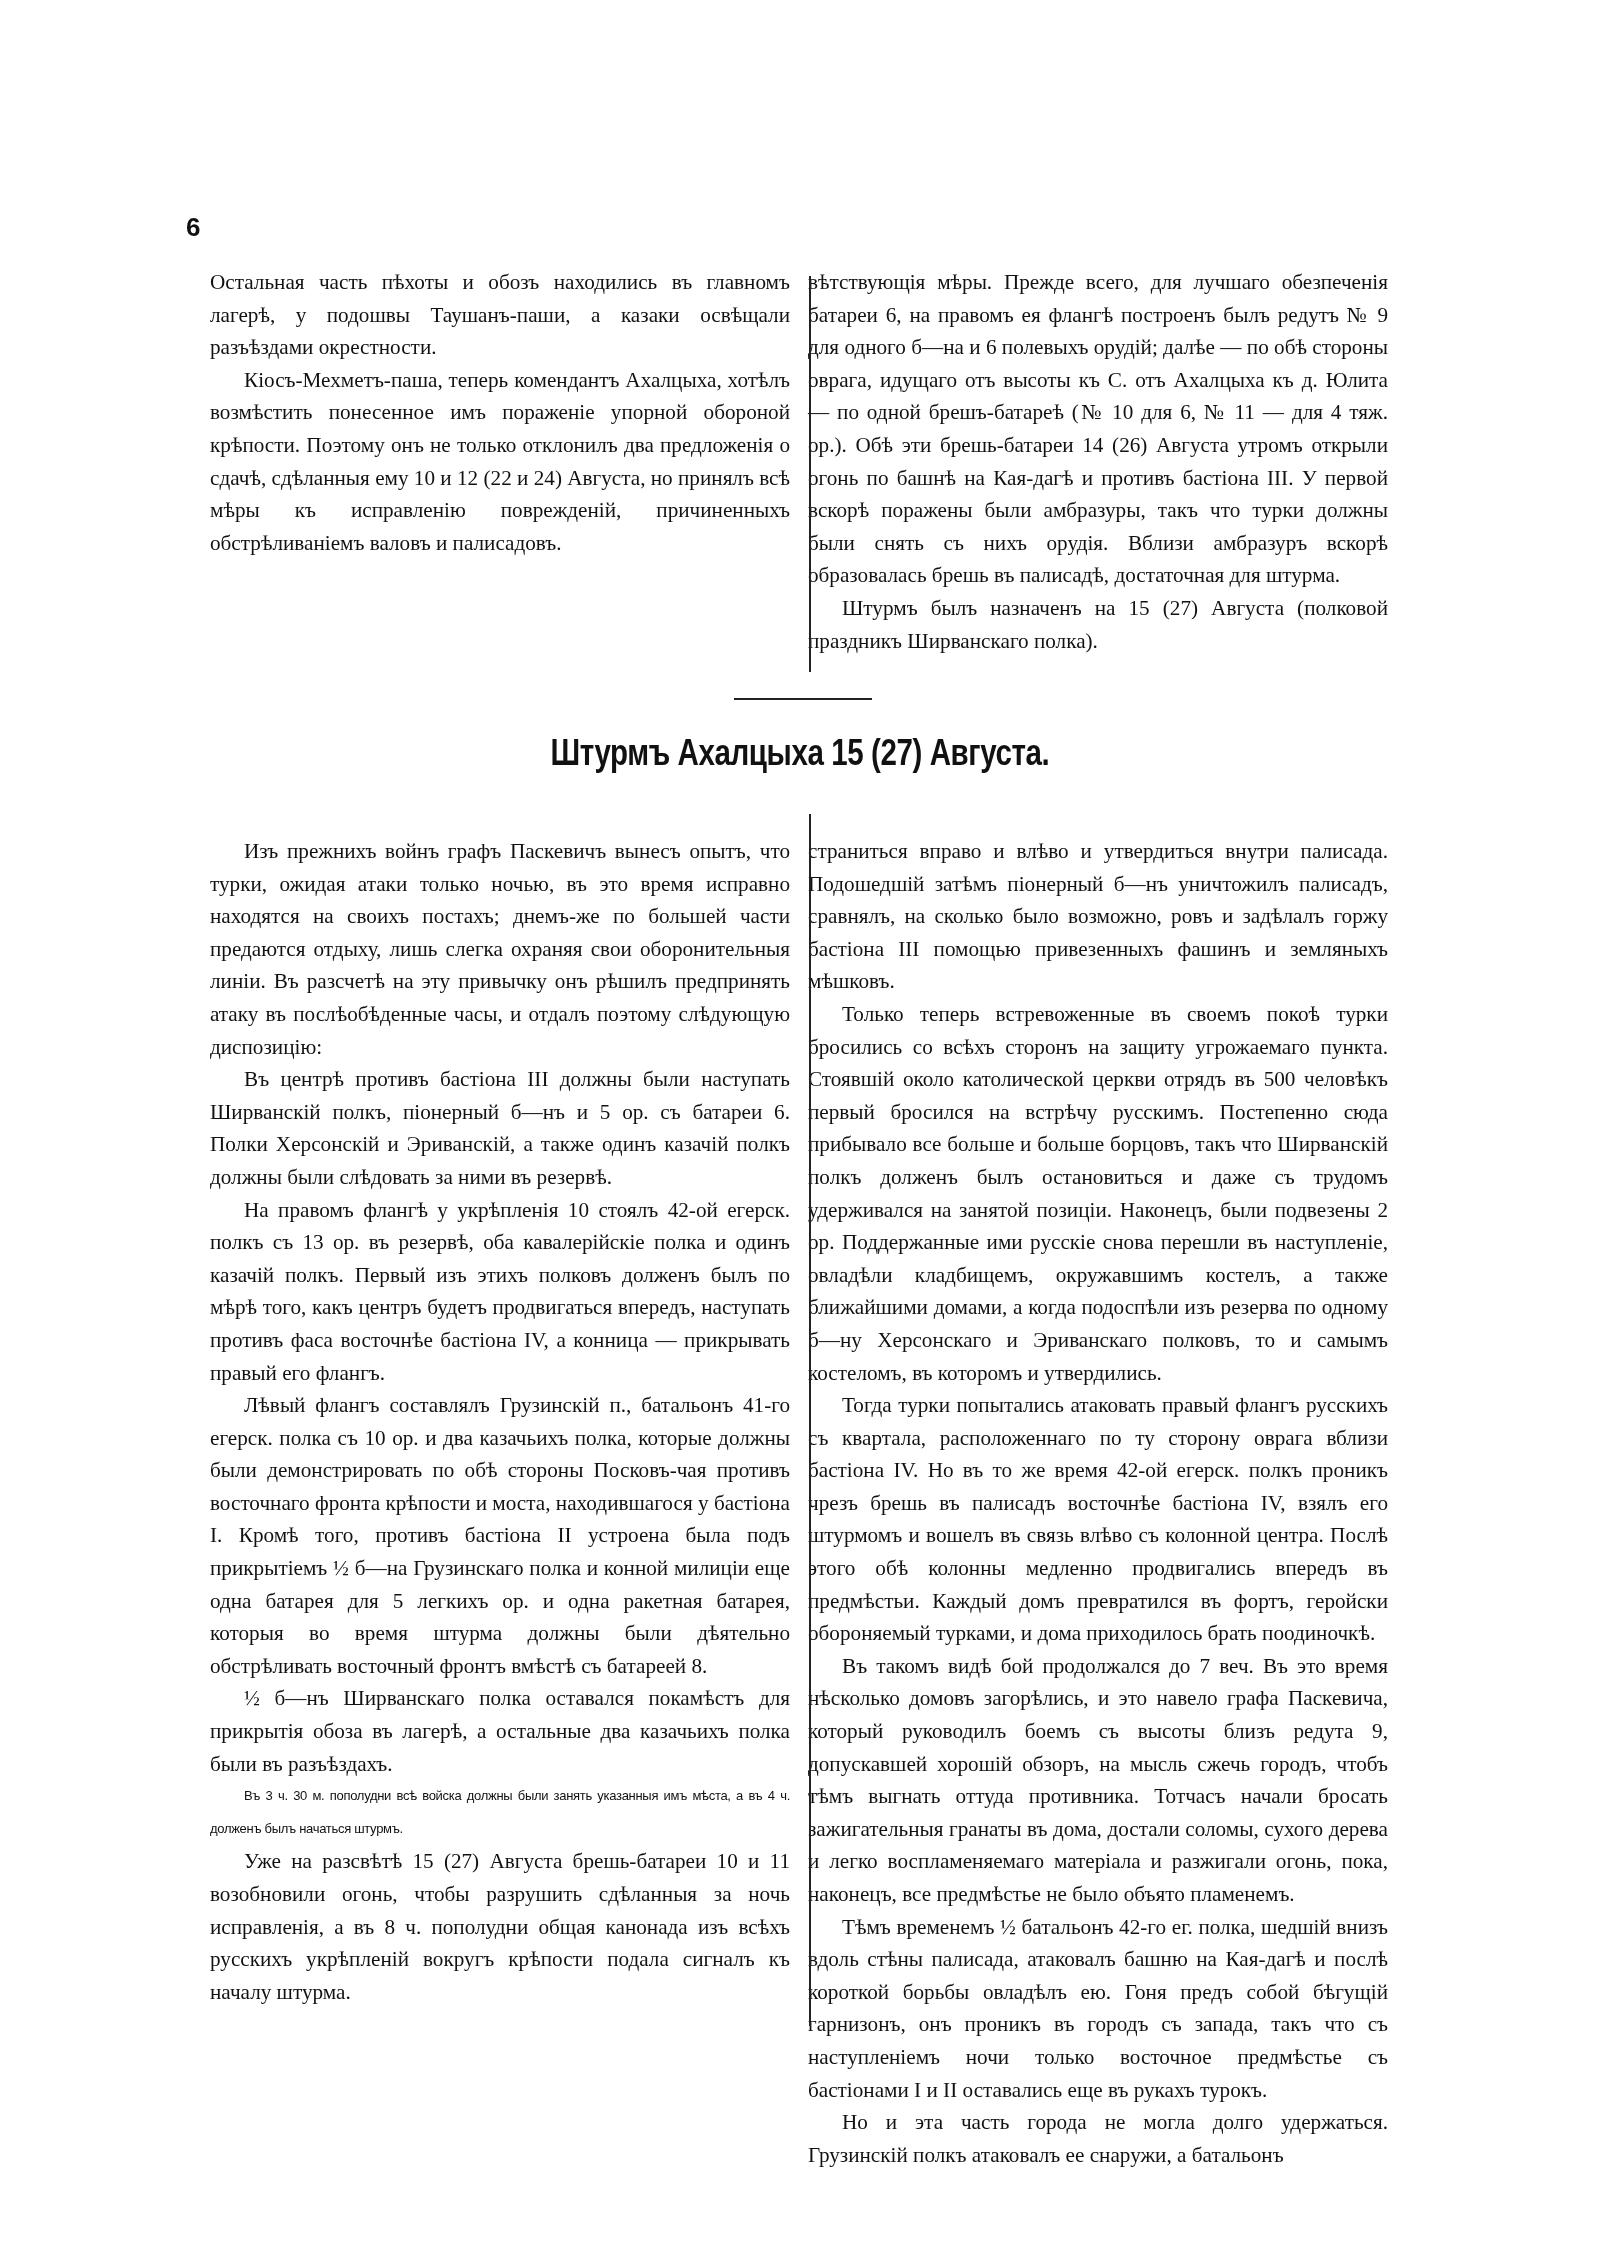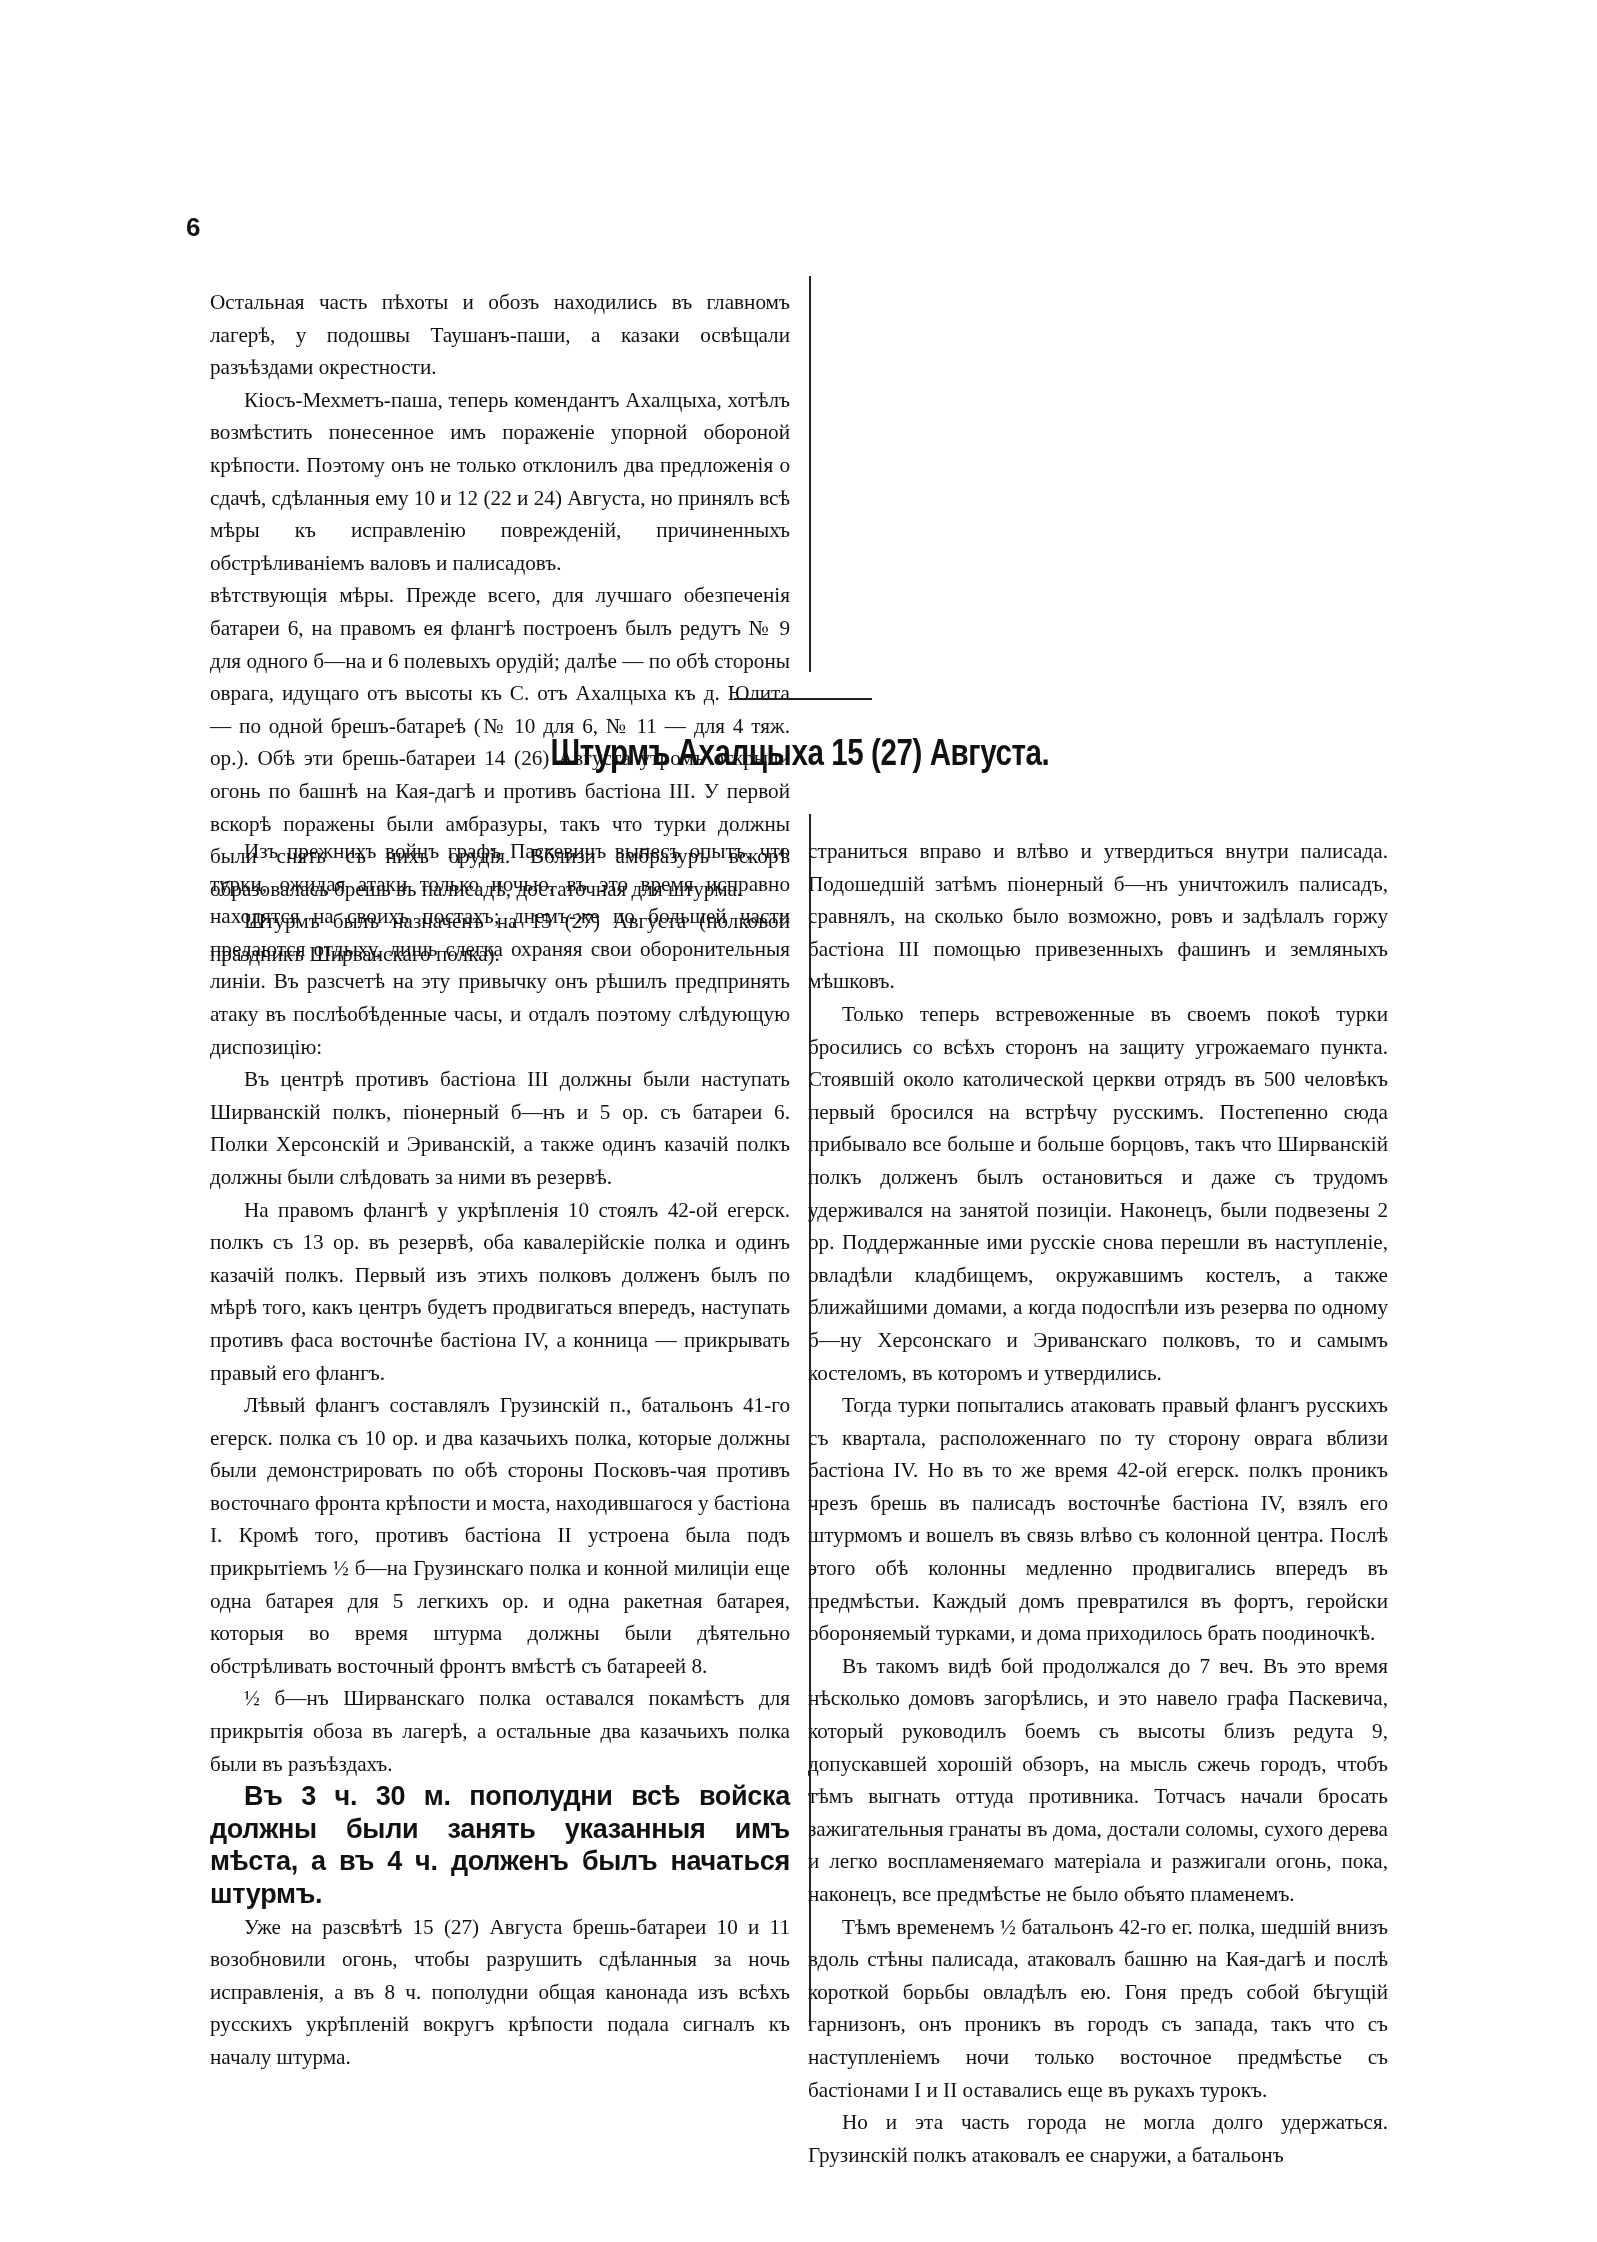--- a/index.html
+++ b/index.html
@@ -14,35 +14,35 @@
     font-weight: bold; font-size: 26px;
   }
   .columns {
     position: absolute; left: 210px; width: 1178px;
     display: flex; justify-content: space-between;
   }
   .col { width: 580px; font-size: 21.2px; line-height: 32.6px; text-align: justify; }
   .col p { margin: 0; text-indent: 34px; hyphens: manual; }
   .col p.cont { text-indent: 0; }
   .sep { position: absolute; left: 809px; width: 0; border-left: 2px solid #222; }
-  .sec1 { top: 286px; flex-direction: column; }
+  .sec1 { top: 266px; }
   .sep1 { top: 276px; height: 396px; }
   .divider {
     position: absolute; left: 734px; top: 698px; width: 138px; height: 0;
     border-top: 2px solid #222;
   }
   .title {
     position: absolute; left: 0; width: 1597px; top: 732px; text-align: center;
     font-family: "Liberation Sans", "DejaVu Sans", sans-serif;
     font-weight: bold; font-size: 36px; letter-spacing: -0.5px;
     transform: scaleX(0.82); transform-origin: 806px 0;
   }
   .sec2 { top: 835px; }
   .sep2 { top: 814px; height: 1212px; }
-  .bold-para { font-family: "Liberation Sans", "DejaVu Sans", sans-serif; font-weight: bold; font-size: 27px; letter-spacing: -0.3px; }
+  .bold-para { font-family: "Liberation Sans", "DejaVu Sans", sans-serif; font-weight: normal; font-size: 13px; letter-spacing: -0.3px; }
 </style>
 </head>
 <body>
 
 <div class="page-number">6</div>
 
 <div class="columns sec1">
   <div class="col">
     <p class="cont">Остальная часть пѣхоты и обозъ находились въ главномъ лагерѣ, у подошвы Таушанъ-паши, а казаки освѣщали разъѣздами окрестности.</p>
     <p>Кіосъ-Мехметъ-паша, теперь комендантъ Ахалцыха, хотѣлъ возмѣстить понесенное имъ пораженіе упорной обороной крѣпости. Поэтому онъ не только отклонилъ два предложенія о сдачѣ, сдѣланныя ему 10 и 12 (22 и 24) Августа, но принялъ всѣ мѣры къ исправленію поврежденій, причиненныхъ обстрѣливаніемъ валовъ и палисадовъ.</p>

